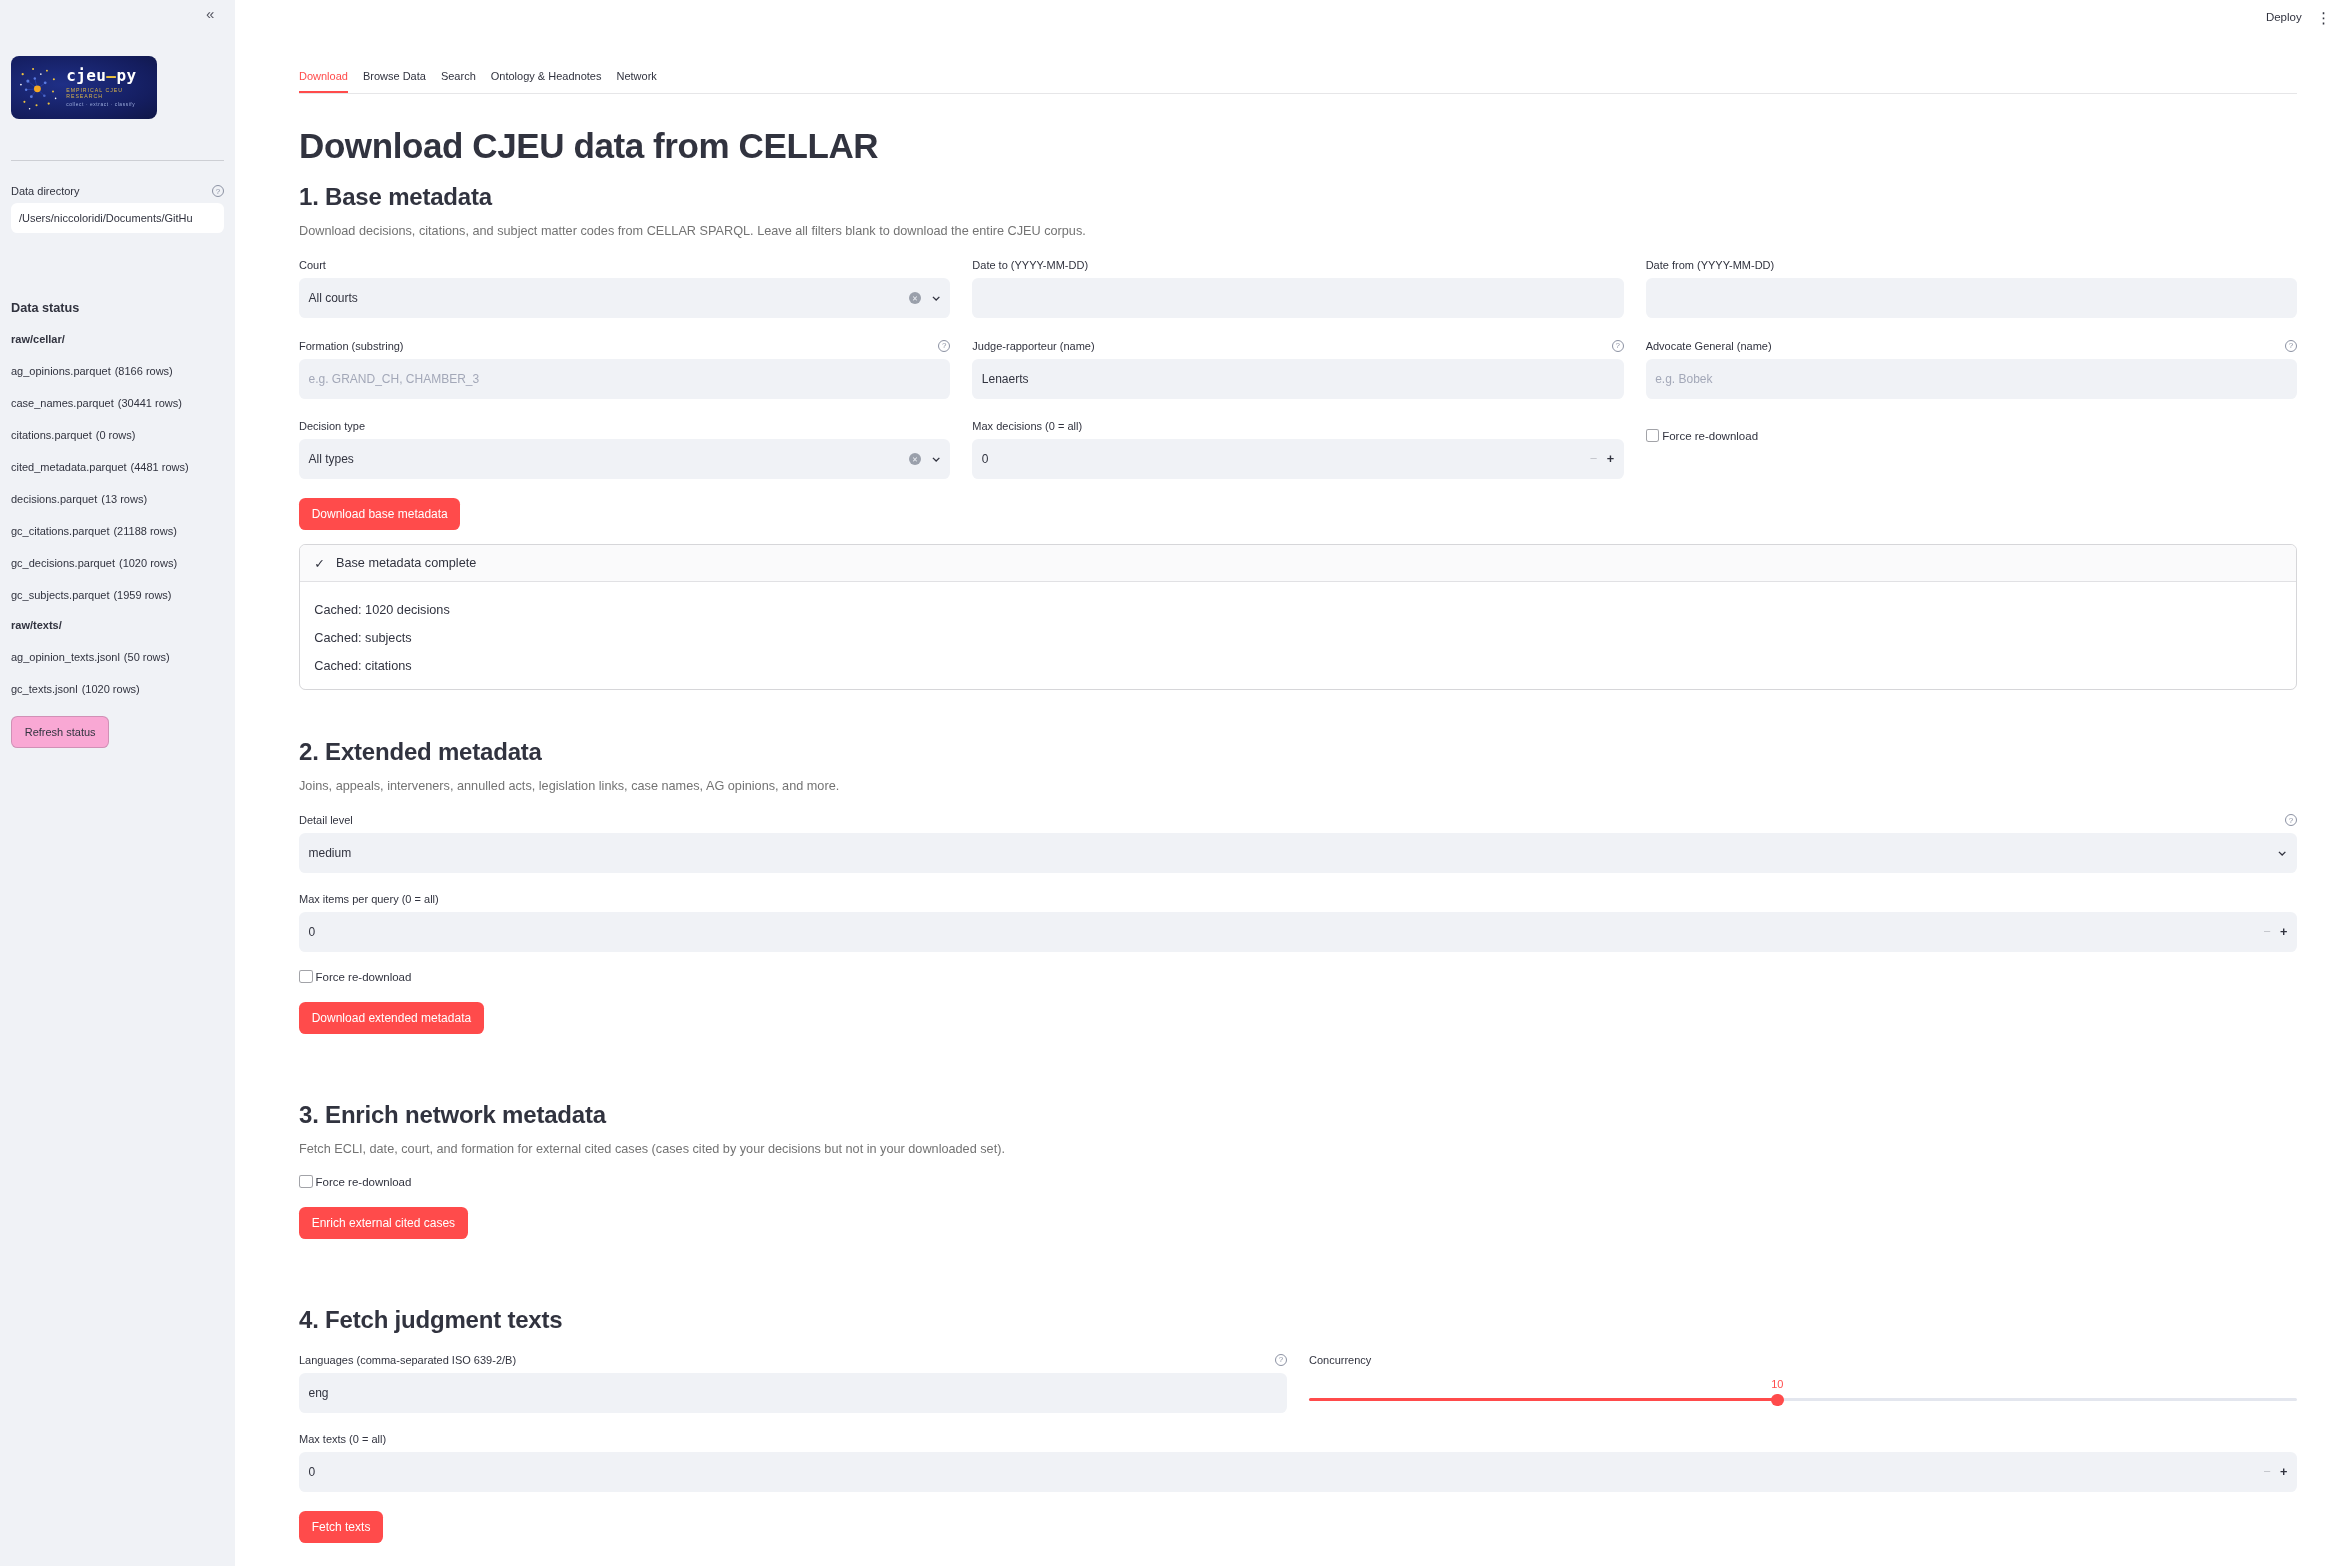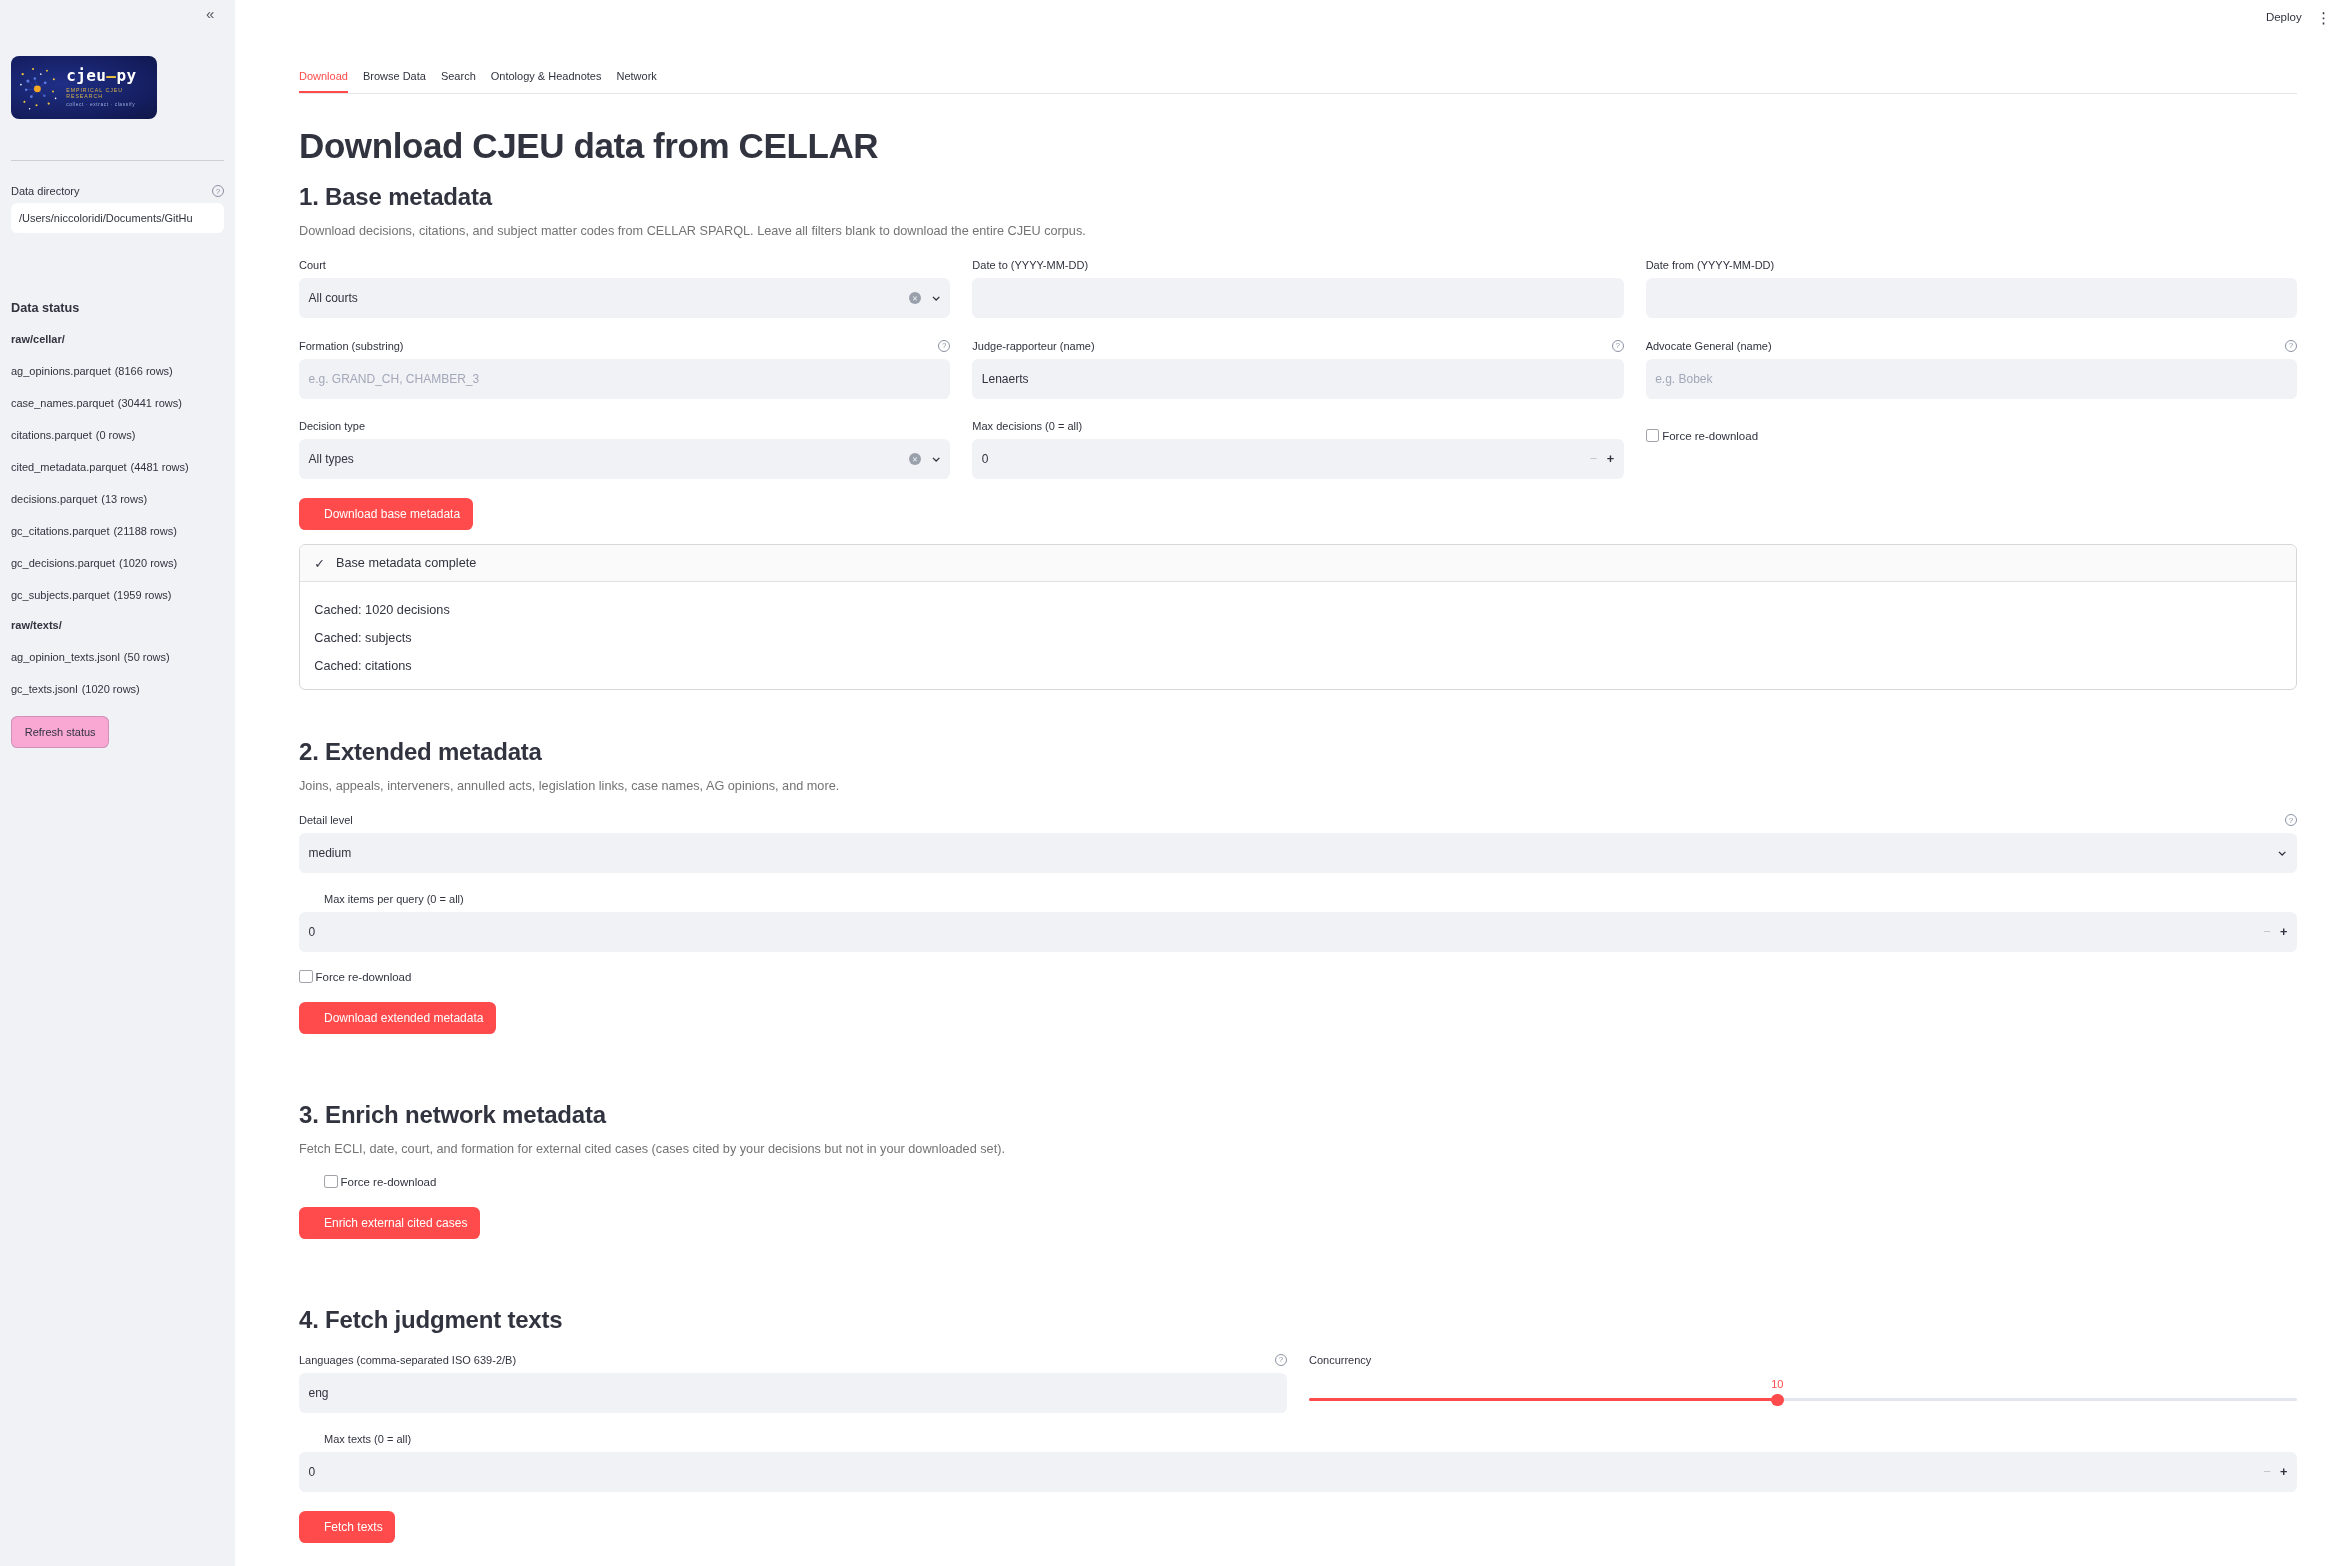--- a/index.html
+++ b/index.html
@@ -66,21 +66,21 @@
   .clear-ic { width:12px; height:12px; border-radius:50%; background:#9aa0ab; color:#f0f2f6;
     font-size:7.1px; display:flex; align-items:center; justify-content:center; cursor:pointer; }
   .chev { width:10.3px; height:10.3px; }
   .step { font-size:12.7px; font-weight:bold; cursor:pointer; }
   .step.minus { color:#c0c2c9; font-weight:normal; }
   .checkbox-row { display:flex; align-items:flex-end; gap:3px; font-size:11.5px; }
   .checkbox { width:13.5px; height:13.5px; border:0.8px solid rgba(49,51,63,0.45); border-radius:2.4px;
     background:#fff; flex:none; cursor:pointer; }
   .btn-primary { height:32px; padding:0 12.7px; background:#ff4b4b; color:#fff; border:none;
     border-radius:6.3px; font-size:12px; font-family:inherit; cursor:pointer; }
-  .mt22 { margin-top:17.5px; } .mt24 { margin-top:19px;padding-left:25px; } .mt26 { margin-top:20.6px; }
+  .mt22 { margin-top:17.5px; } .mt24 { margin-top:19px; } .mt26 { margin-top:20.6px; }
 
   .status-box { margin-top:14.3px; border:0.8px solid rgba(49,51,63,0.2); border-radius:6.3px;
     overflow:hidden; }
   .status-head { background:#fafafb; border-bottom:0.8px solid rgba(49,51,63,0.12);
     padding:10.3px 14.3px; font-size:12.7px; display:flex; align-items:center; gap:11px; }
   .check-ic { font-size:12.7px; color:#31333f; }
   .status-body { padding:6.3px 14.3px 16px; }
   .status-line { margin-top:14.3px; font-size:12.7px; }
 
   section.s2 { margin-top:48px; } section.s3 { margin-top:67px; } section.s4 { margin-top:67px; }

